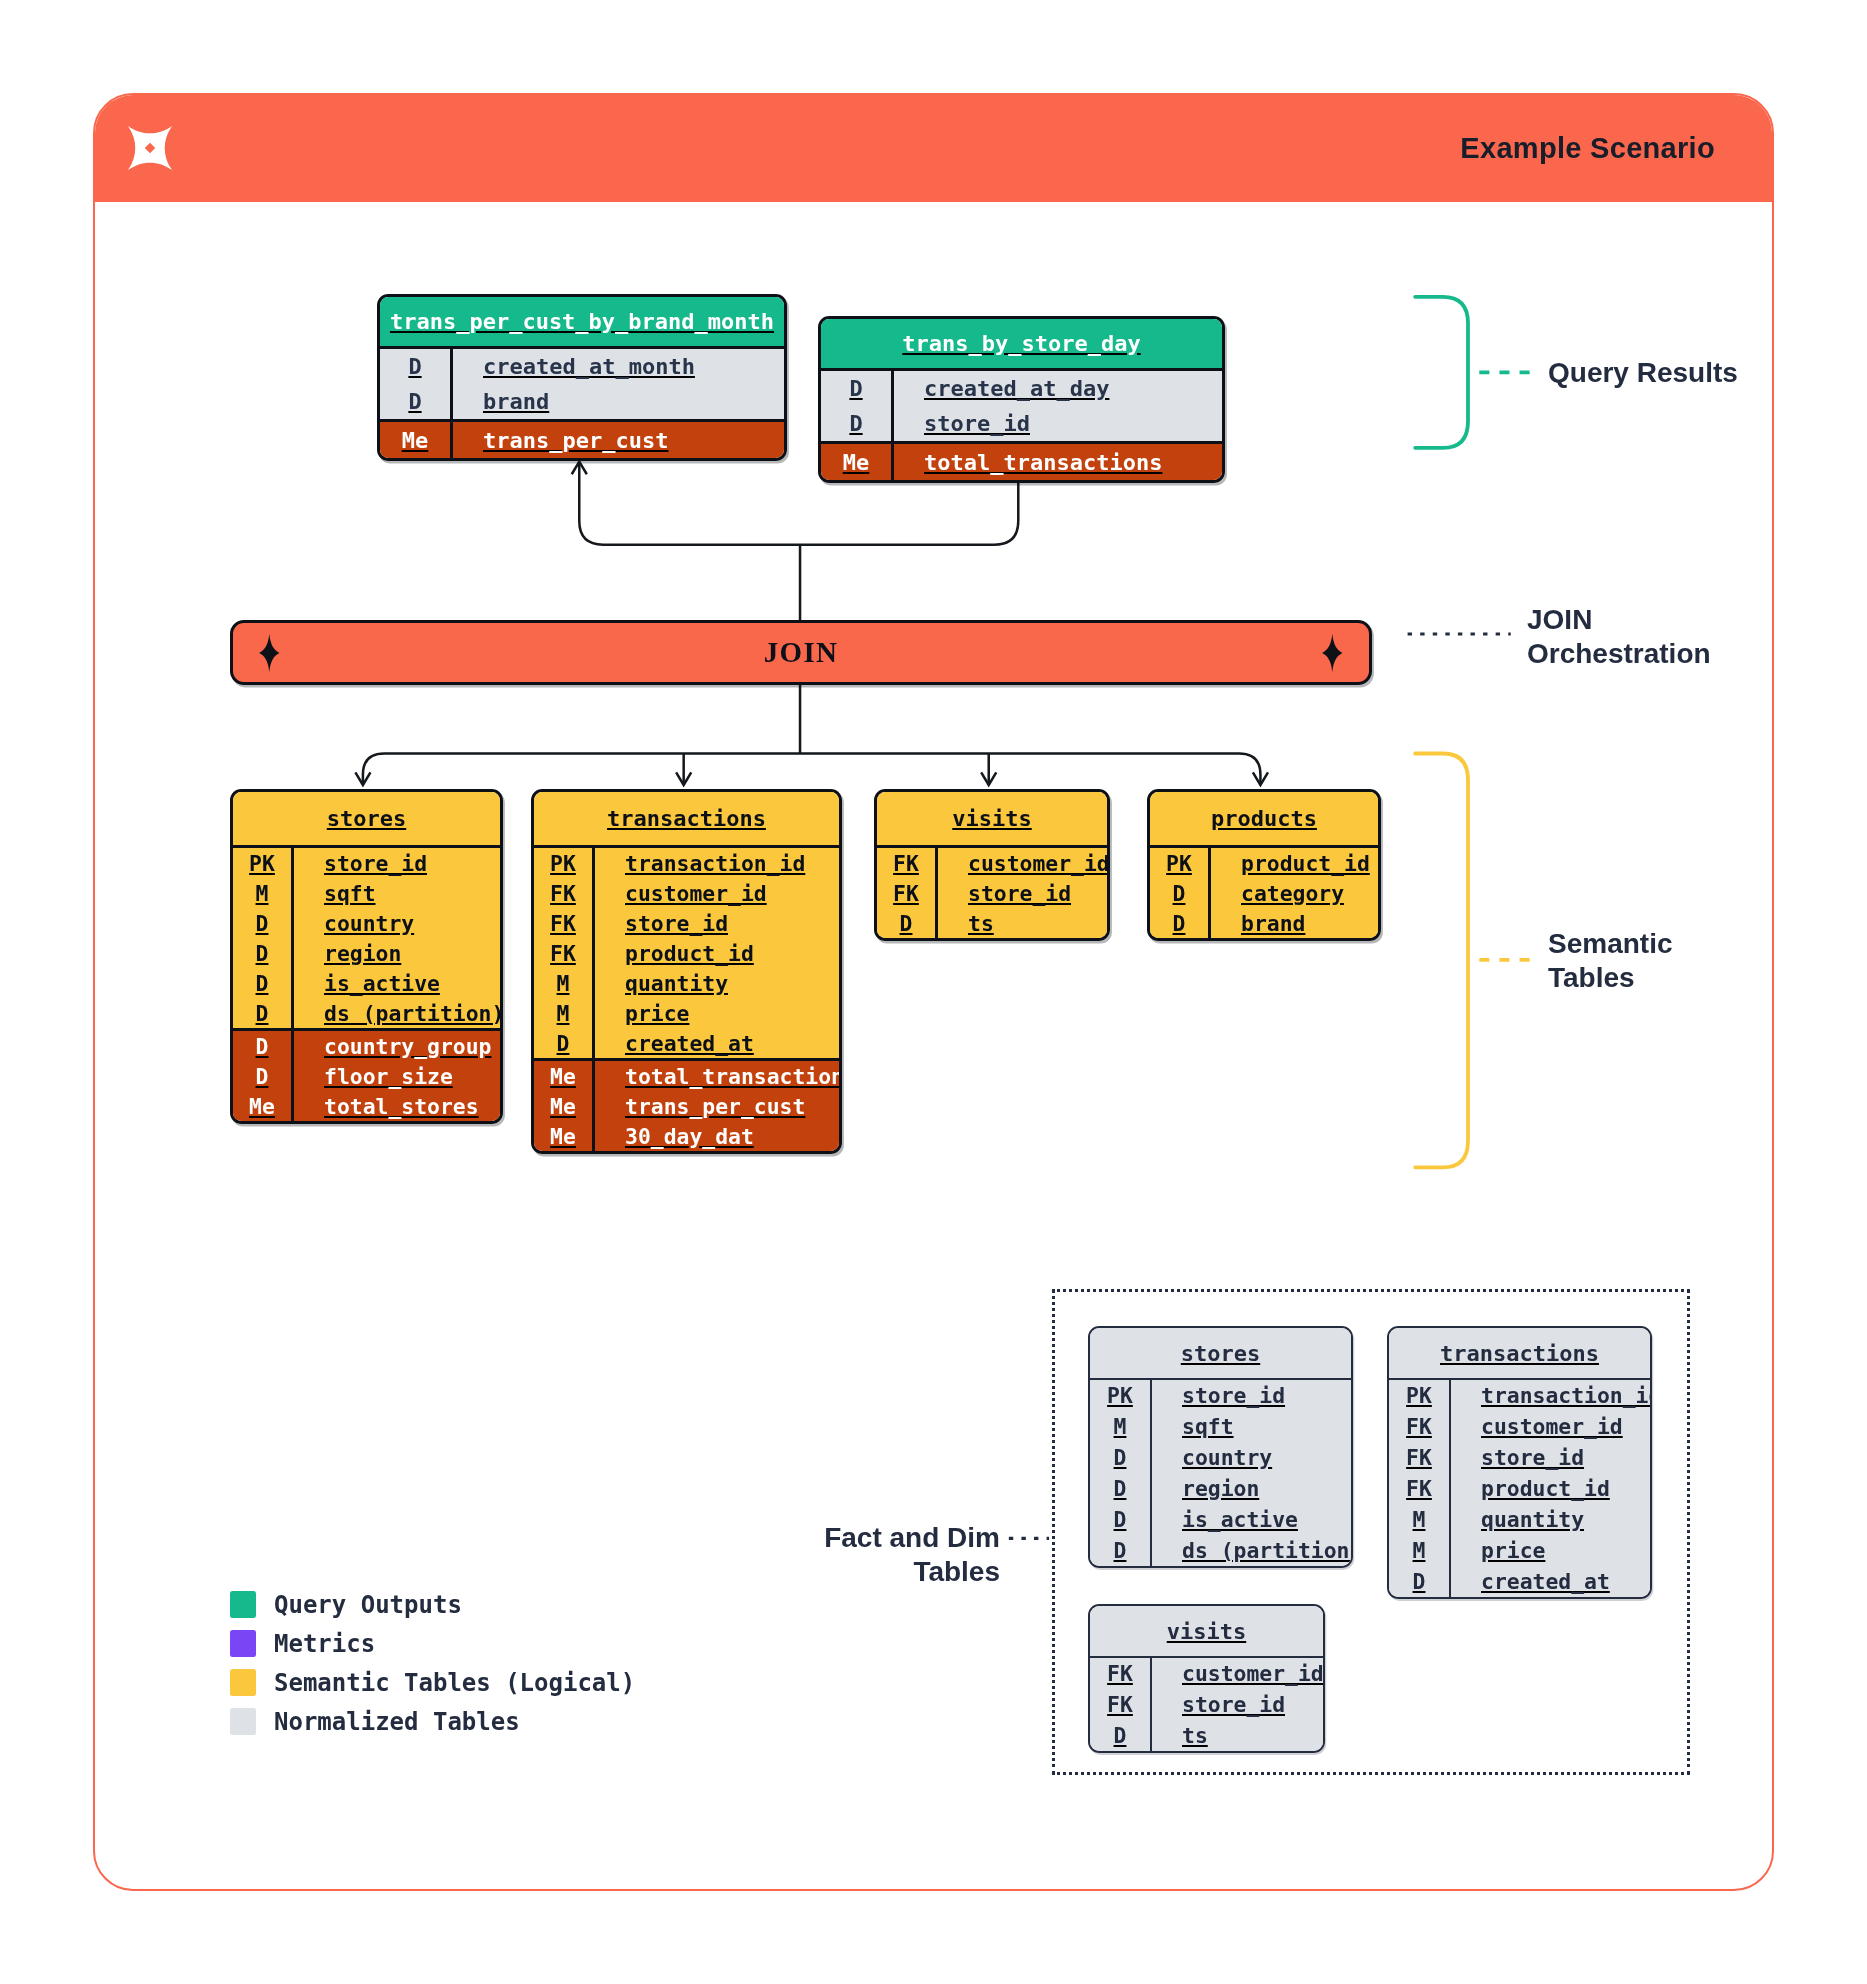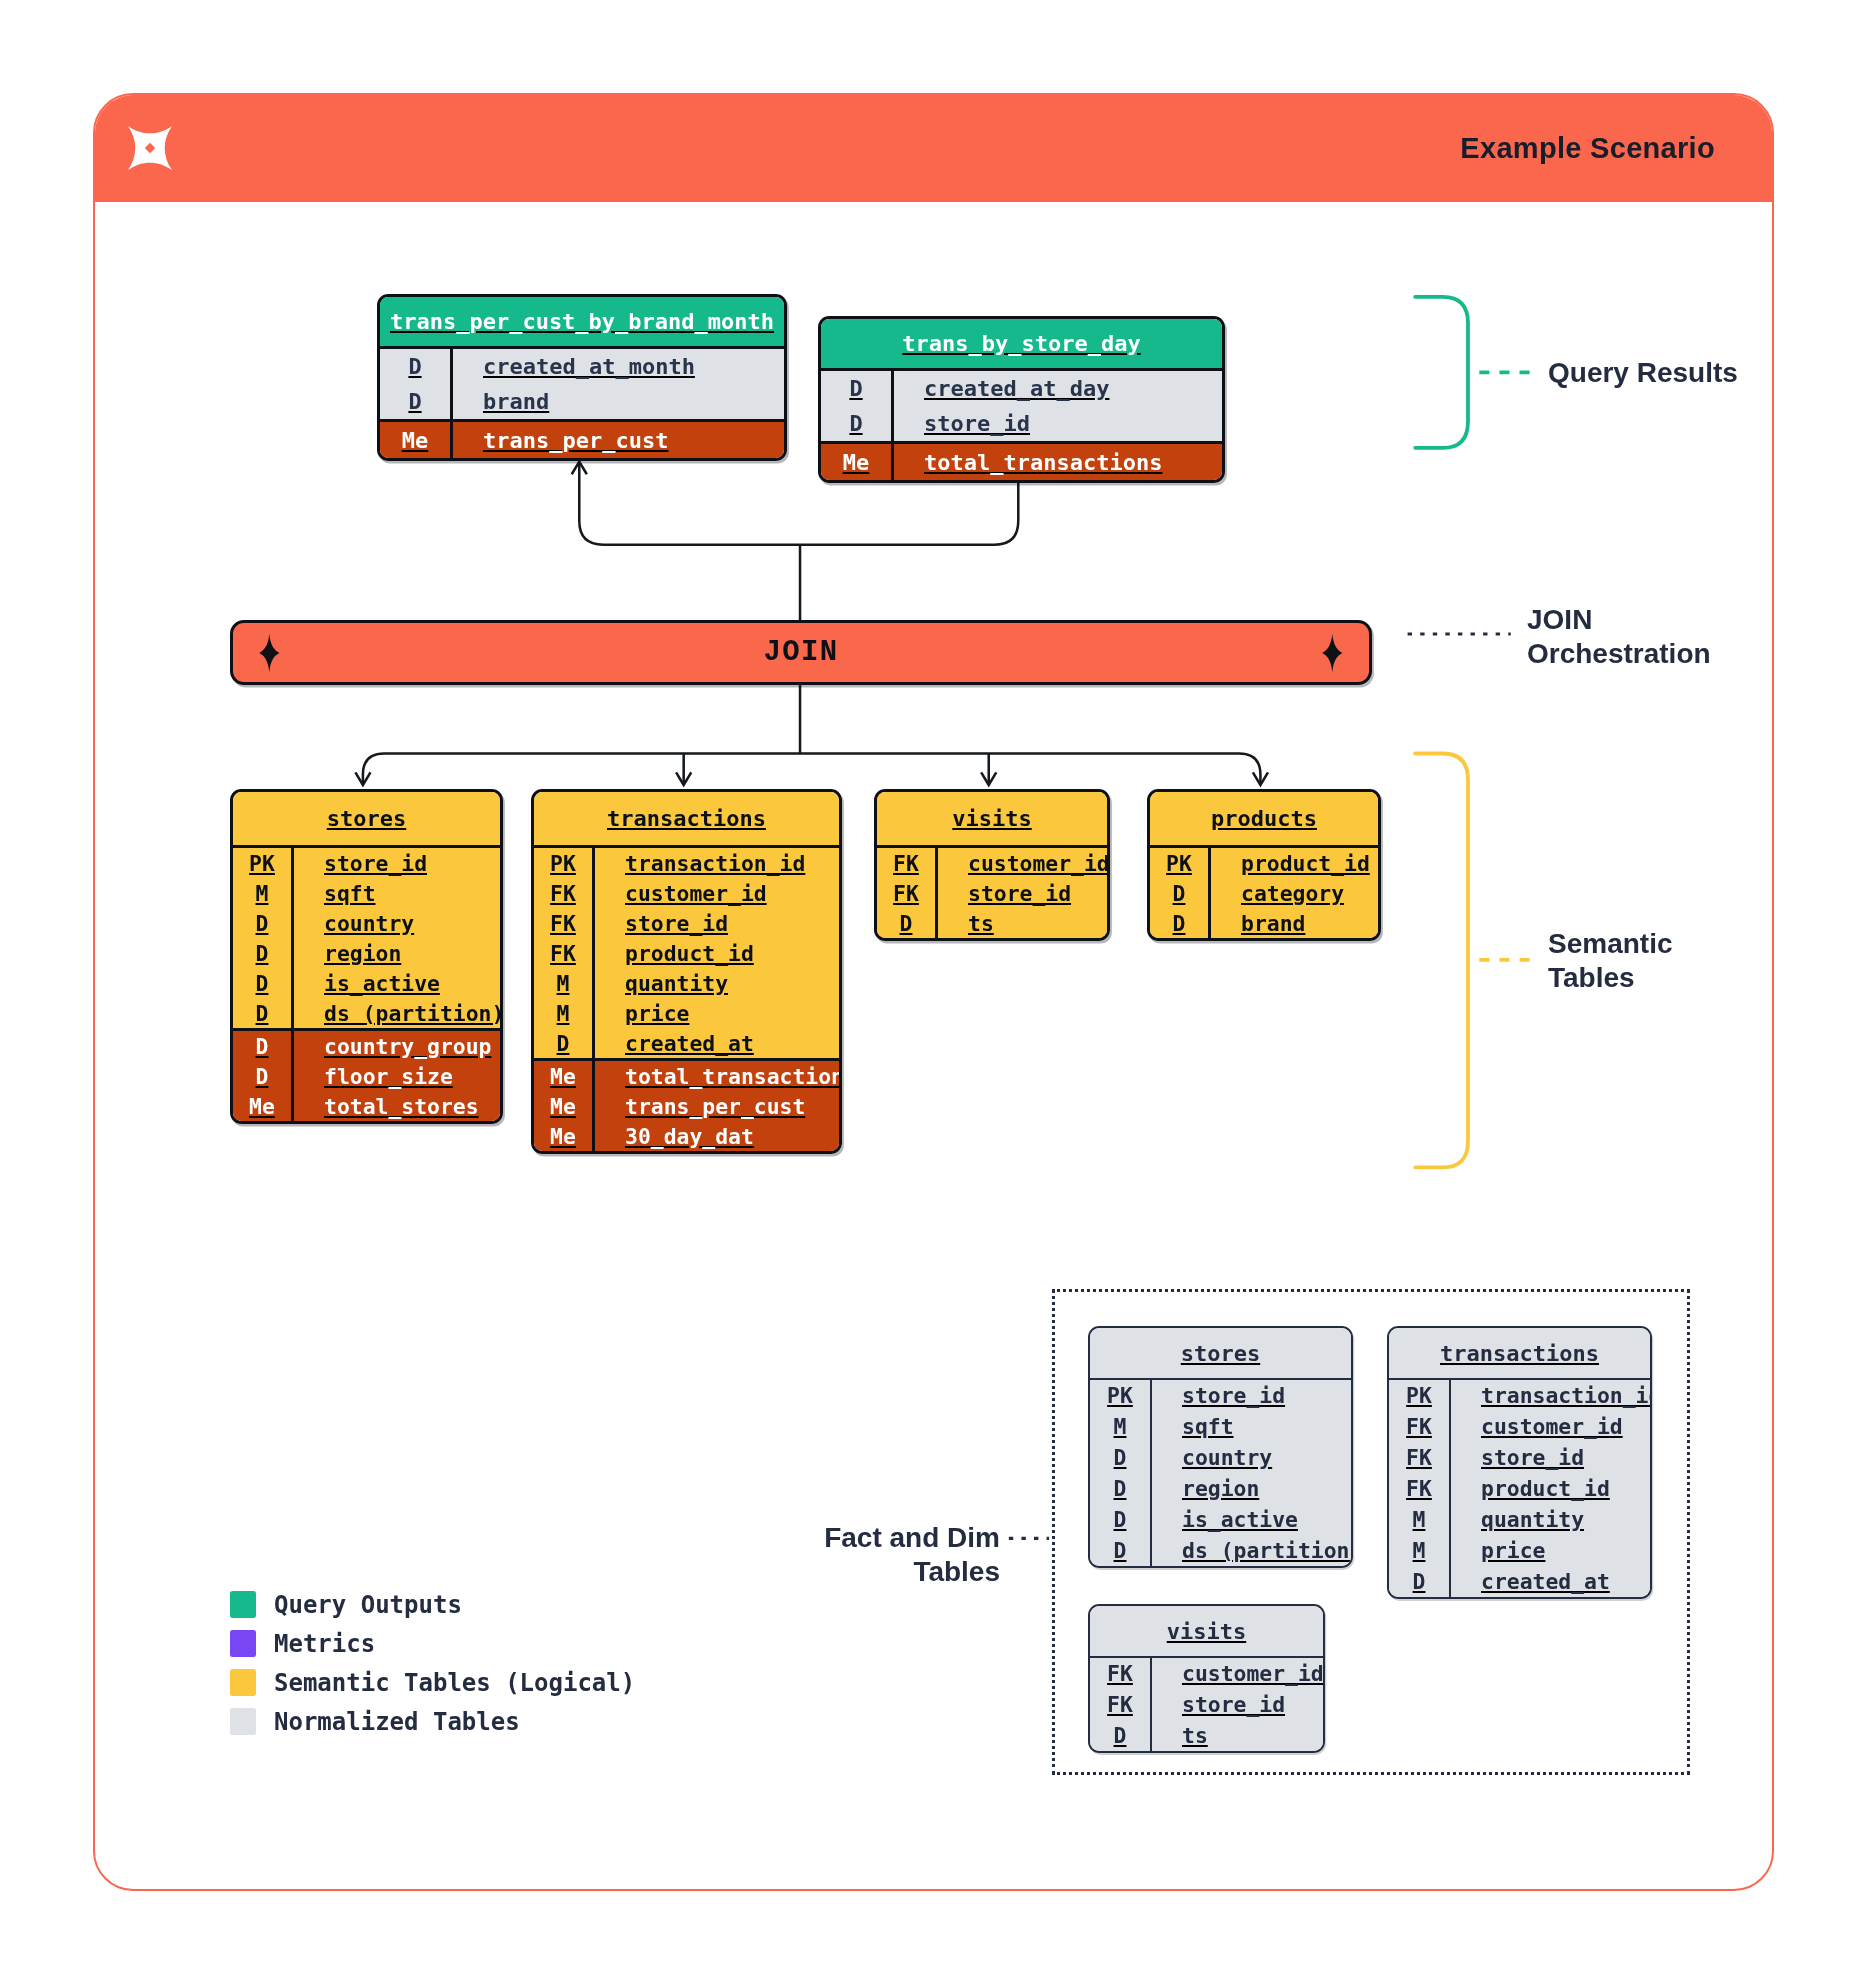--- a/index.html
+++ b/index.html
@@ -37,21 +37,21 @@
   .tval{display:flex;align-items:center;padding-left:30px;white-space:nowrap;}
   .qt{font-size:22px;} .sem{font-size:21.4px;} .greyt{font-size:21.4px;}
   .qt .thead{height:49px;} .sem .thead{height:53px;} .greyt .thead{height:50px;}
   .qt .tkey{flex-basis:70px;} .greyt .tkey{flex-basis:60px;}
   .qt .dims .trow{height:35px;} .qt .metrics .trow{height:36px;}
   .sem .trow{height:30px;} .greyt .trow{height:31px;}
 
   
   .join{position:absolute;left:230px;top:620px;width:1142px;height:65px;background:#FA684C;
         border:3.8px solid #0D1117;border-radius:14px;display:flex;align-items:center;justify-content:center;
-        font-family:Liberation Mono, monospace;font-weight:bold;font-size:29px;
+        font-family:Liberation Serif, serif;font-weight:bold;font-size:29px;
         color:#0D1117;letter-spacing:1.3px;z-index:3;box-shadow:1.9px 2.5px 0 rgba(13,17,23,.30);box-sizing:border-box;}
   .join .diamond{position:absolute;top:50%;transform:translateY(-50%);width:22.6px;height:42px;}
   .join .diamond.left{left:25px;} .join .diamond.right{right:25px;}
 
   
   .note{position:absolute;font-weight:bold;font-size:28px;color:#242C40;line-height:34px;z-index:3;}
 
   
   .factbox{position:absolute;left:1052px;top:1289px;width:638px;height:486px;
            border:3.1px dotted #242C40;z-index:2;box-sizing:border-box;}

